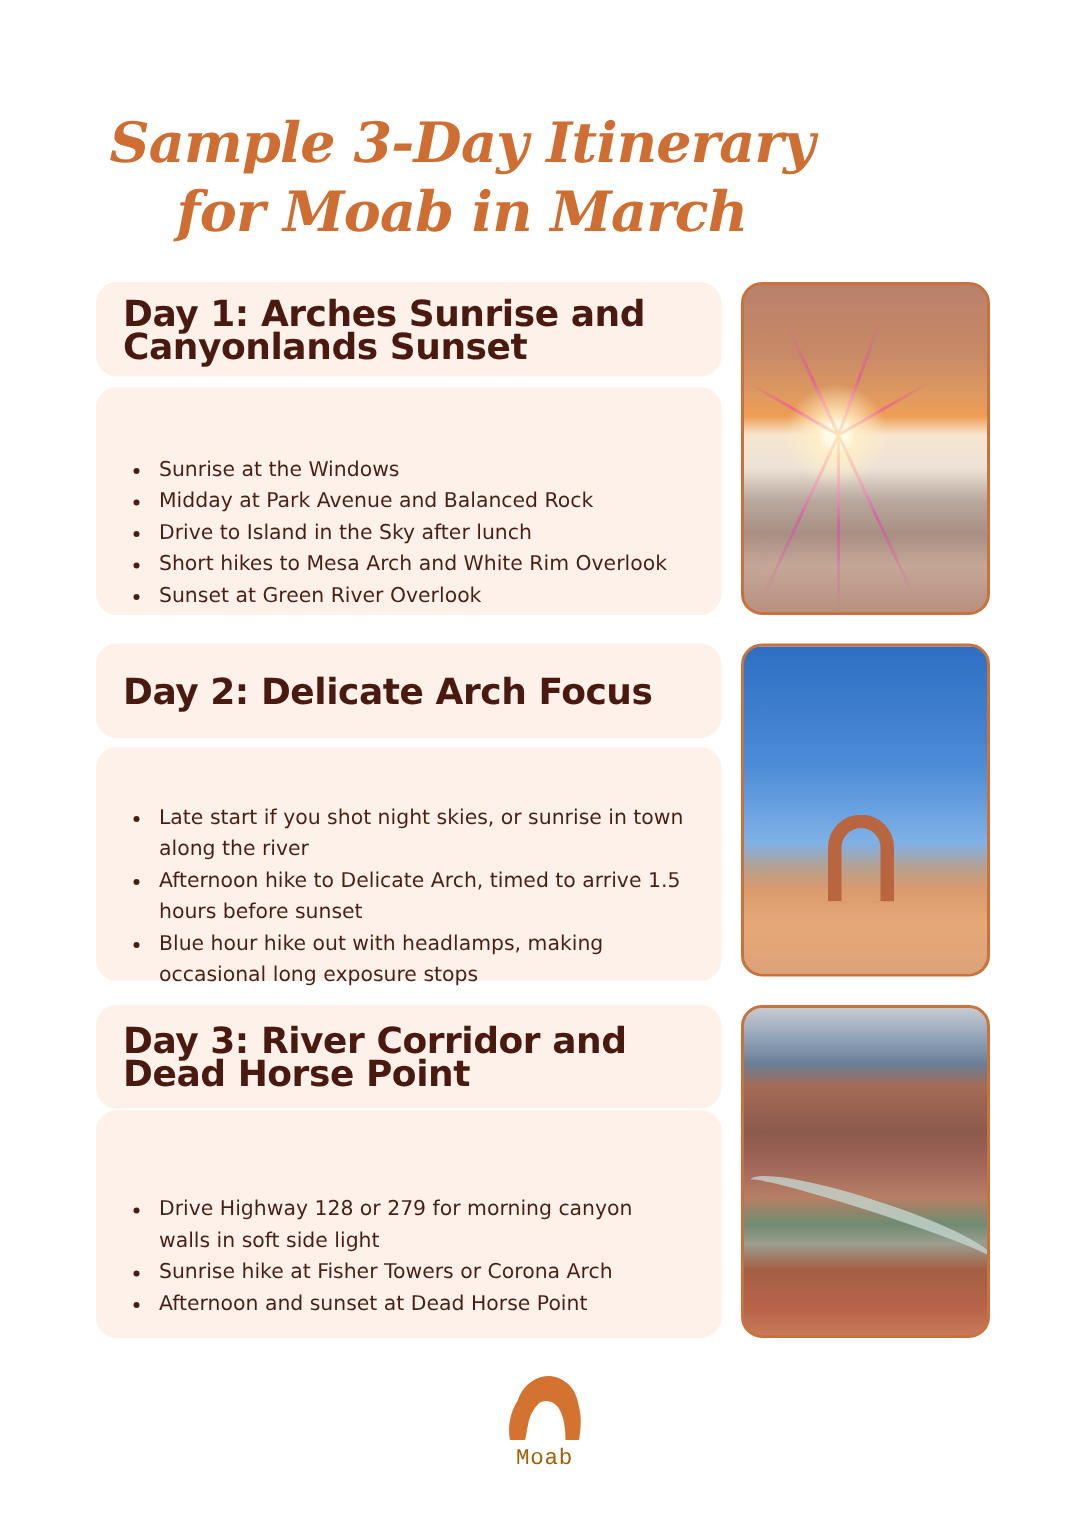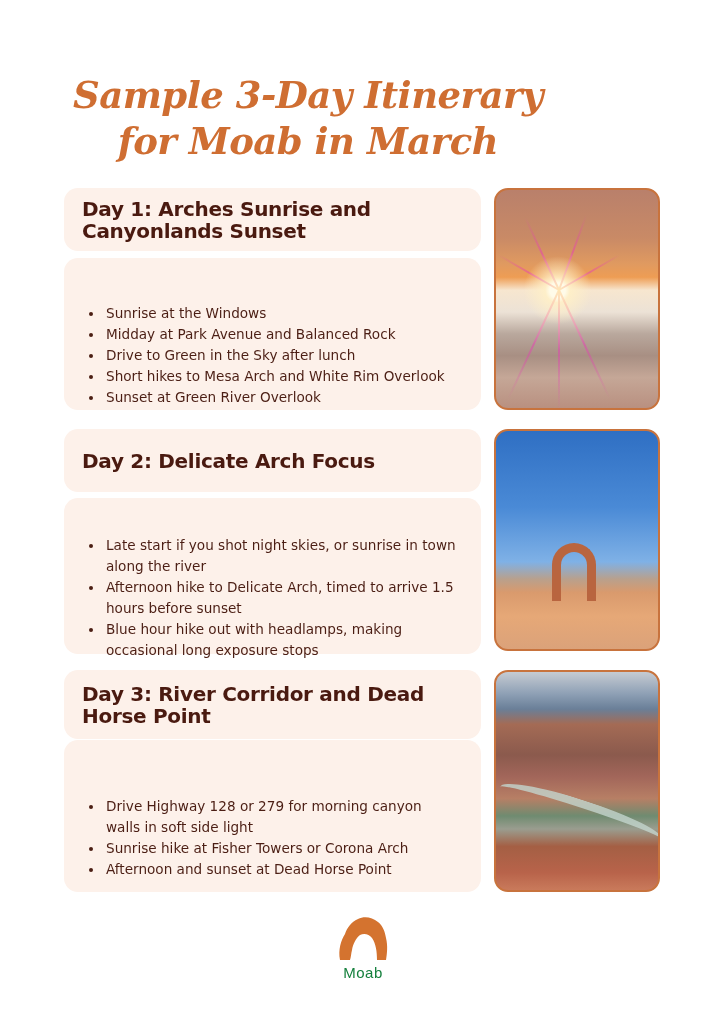--- a/index.html
+++ b/index.html
@@ -18,21 +18,21 @@
     .title span { display: block; }
 
     .card-head, .card-body {
       position: absolute; left: 64px; width: 417px;
       background: #fdf1ea;
       border-radius: 14px;
     }
     .card-head { padding: 10px 18px; display: flex; align-items: center; }
     .card-head h2 {
       font-family: "DejaVu Sans", sans-serif;
-      font-weight: bold; font-size: 20px; line-height: 22px;
+      font-weight: bold; font-size: 24px; line-height: 22px;
       color: #4a1a10; letter-spacing: -0.3px;
     }
     .card-body { padding: 0 22px 0 40px; display: flex; align-items: center; }
     .card-body ul { list-style: none; width: 100%; margin-top: 43px; }
     .card-body li {
       position: relative; font-size: 13.6px; line-height: 21px;
       color: #4b1e14; padding-left: 2px;
     }
     .card-body li::before {
       content: ""; position: absolute; left: -15px; top: 9px;
@@ -70,41 +70,41 @@
       border-radius: 50%;
       transform: rotate(18deg);
     }
 
     .logo {
       position: absolute; left: 334px; top: 914px; width: 58px; height: 70px;
       display: flex; flex-direction: column; align-items: center;
     }
     .logo svg { width: 54px; height: 48px; }
     .logo-text {
-      font-family: Liberation Sans, sans-serif; font-size: 15px; line-height: 18px;
-      color: #15803d; letter-spacing: 0.5px; margin-top: 2px; text-align: center;
+      font-family: Liberation Mono, monospace; font-size: 15px; line-height: 18px;
+      color: #a16207; letter-spacing: 0.5px; margin-top: 2px; text-align: center;
     }
   </style>
 </head>
 <body>
 
 <h1 class="title">
   <span>Sample 3-Day Itinerary</span>
   <span>for Moab in March</span>
 </h1>
 
 <section>
   <div class="card-head" style="top:188px;height:63px;">
     <h2>Day 1: Arches Sunrise and Canyonlands Sunset</h2>
   </div>
   <div class="card-body" style="top:258px;height:152px;">
     <ul>
       <li>Sunrise at the Windows</li>
       <li>Midday at Park Avenue and Balanced Rock</li>
-      <li>Drive to Green in the Sky after lunch</li>
+      <li>Drive to Island in the Sky after lunch</li>
       <li>Short hikes to Mesa Arch and White Rim Overlook</li>
       <li>Sunset at Green River Overlook</li>
     </ul>
   </div>
   <div class="photo photo1" style="top:188px;height:222px;">
     <div class="ray" style="transform:rotate(0deg)"></div>
     <div class="ray" style="transform:rotate(25deg)"></div>
     <div class="ray" style="transform:rotate(-25deg)"></div>
     <div class="ray" style="transform:rotate(155deg);height:80px"></div>
     <div class="ray" style="transform:rotate(200deg);height:80px"></div>

